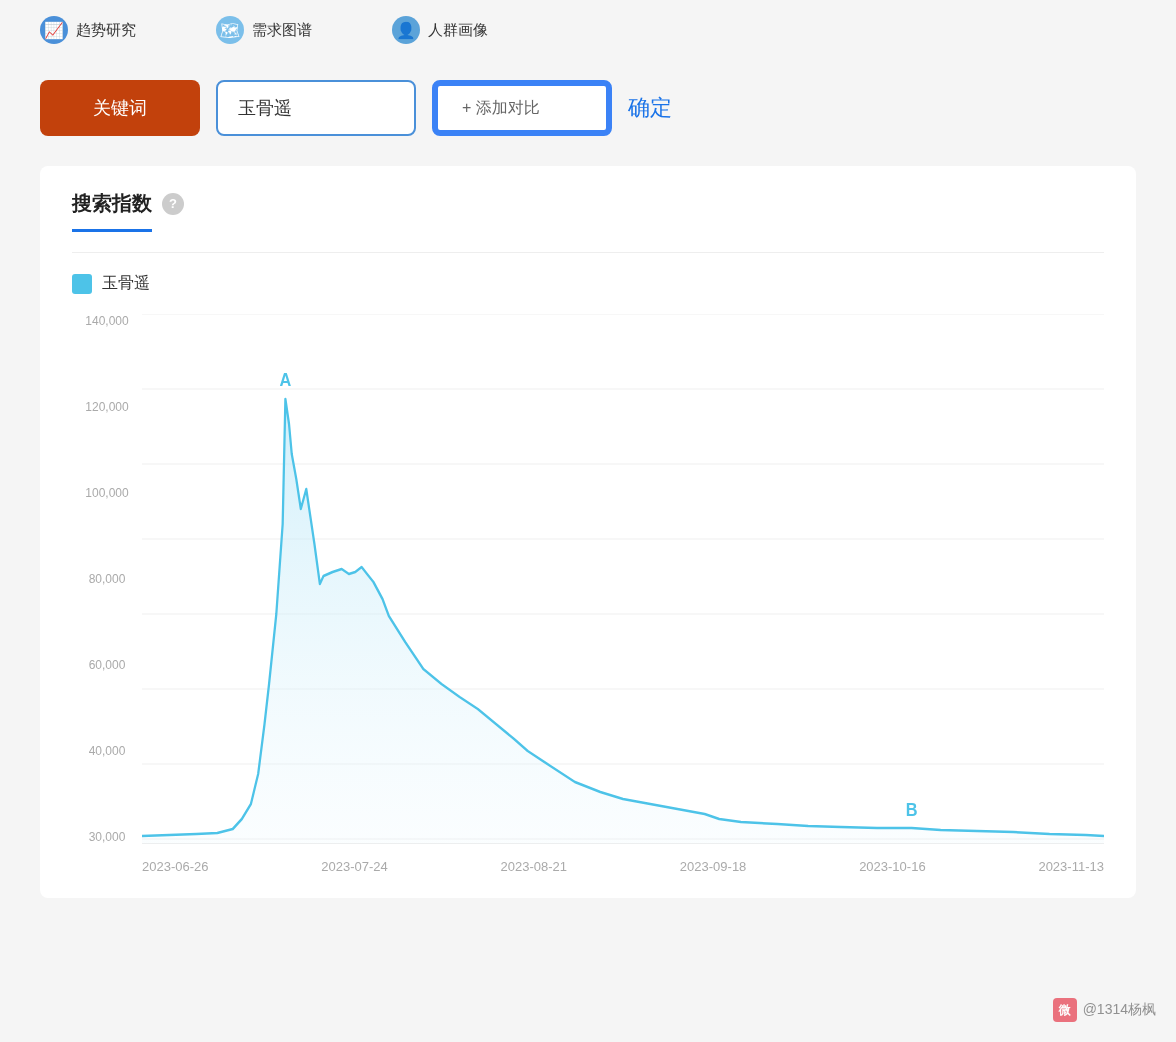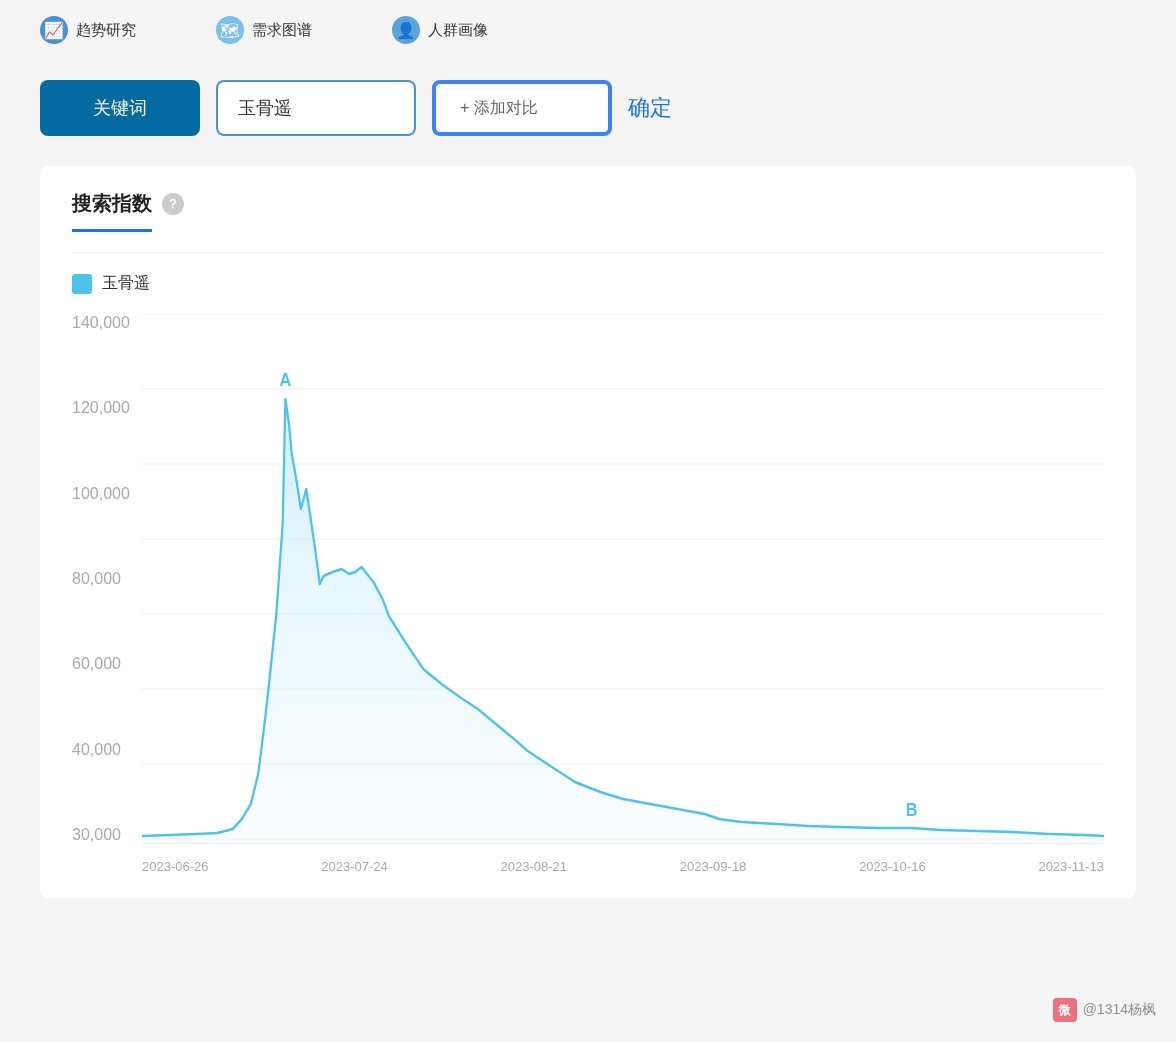--- a/index.html
+++ b/index.html
@@ -43,21 +43,21 @@
 
     
     .search-bar {
       display: flex;
       align-items: center;
       padding: 20px 40px;
       background: #f5f5f5;
       gap: 16px;
     }
     .keyword-btn {
-      background: #0369a1;
+      background: #c2410c;
       color: white;
       border: none;
       border-radius: 8px;
       padding: 0 32px;
       height: 56px;
       font-size: 18px;
       font-weight: 500;
       cursor: pointer;
       min-width: 160px;
     }
@@ -67,21 +67,21 @@
       background: white;
       height: 56px;
       padding: 0 20px;
       font-size: 18px;
       color: #333;
       min-width: 200px;
       display: flex;
       align-items: center;
     }
     .add-compare-btn {
-      border: 4px solid #3b82f6;
+      border: 6px solid #3b82f6;
       border-radius: 8px;
       background: white;
       height: 56px;
       padding: 0 24px;
       font-size: 16px;
       color: #666;
       cursor: pointer;
       min-width: 180px;
       display: flex;
       align-items: center;
@@ -162,23 +162,23 @@
       position: relative;
       width: 100%;
       height: 560px;
     }
 
     .chart-svg {
       width: 100%;
       height: 100%;
     }
     .y-label {
-      font-size: 16px;
+      font-size: 12px;
       color: #aaa;
-      text-align: left;
+      text-align: center;
       width: 70px;
     }
     .x-label {
       font-size: 13px;
       color: #aaa;
     }
 
     
     .watermark {
       position: fixed;

